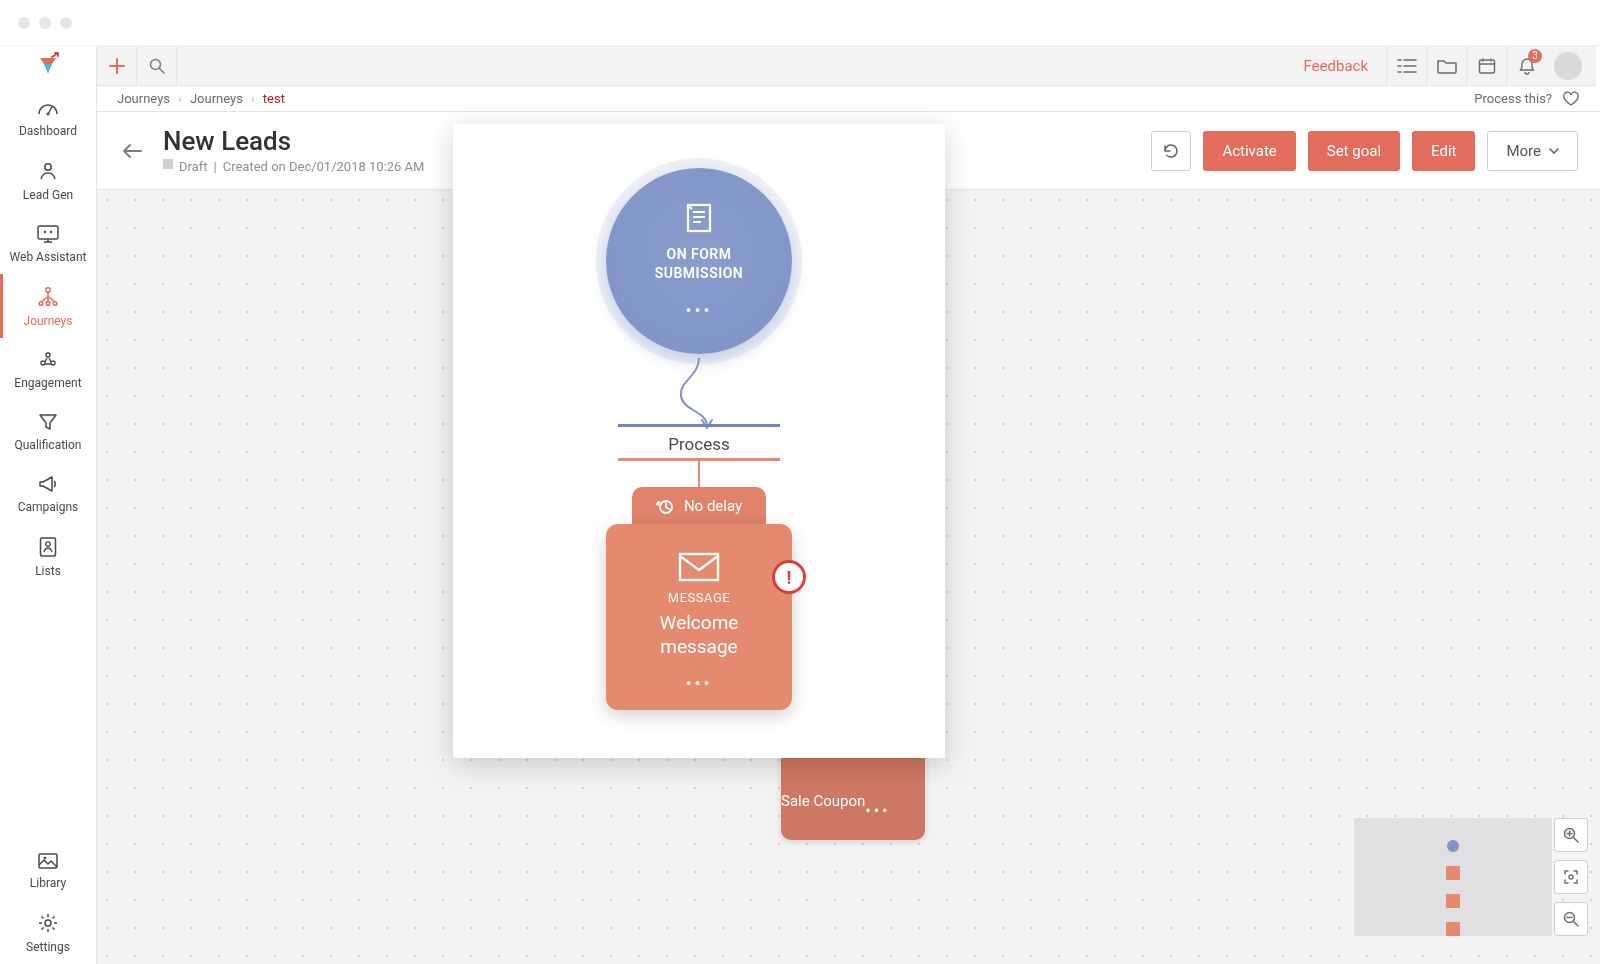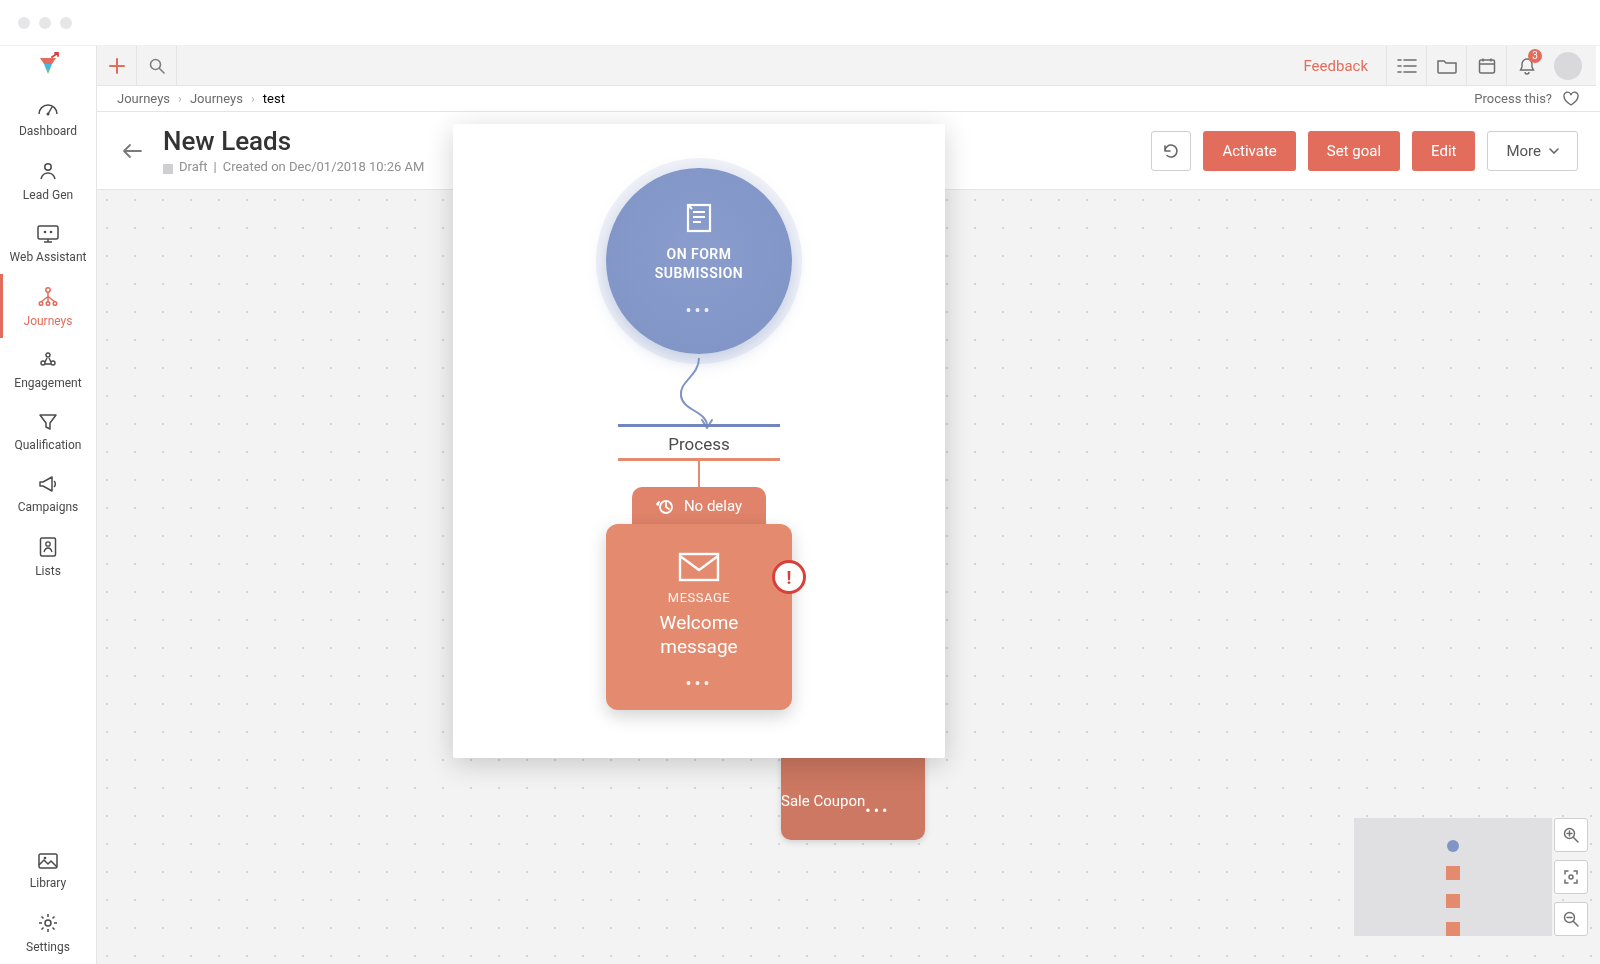--- a/index.html
+++ b/index.html
@@ -27,28 +27,28 @@
   
   .leftnav{position:absolute;top:86px;left:0;bottom:0;width:97px;background:#fff;border-right:1px solid var(--border);display:flex;flex-direction:column;align-items:stretch;}
   .nav-item{display:flex;flex-direction:column;align-items:center;justify-content:center;padding:12px 0 10px;gap:6px;font-size:12px;color:#4a4a4d;cursor:pointer;}
   .nav-item.active{color:var(--accent);box-shadow:inset 3px 0 0 var(--accent);}
   .nav-item svg{color:inherit;}
   .nav-spacer{flex:1;}
   
   .crumbrow{position:absolute;top:86px;left:97px;right:0;height:26px;background:#fff;display:flex;align-items:center;padding:0 20px;font-size:13px;color:#6c6c6f;border-bottom:1px solid var(--border);}
   .crumb{display:flex;align-items:center;gap:8px;}
   .crumb span.sep{color:#b5b5b8;}
-  .crumb .fade{color:#000000;}
+  .crumb .fade{color:#b91c1c;}
   .crumb-right{margin-left:auto;display:flex;align-items:center;gap:10px;color:#6c6c6f;}
   
   .header{position:absolute;top:112px;left:97px;right:0;height:78px;background:#fff;border-bottom:1px solid var(--border);display:flex;align-items:center;padding:0 22px;gap:18px;}
   .back{width:26px;height:26px;display:flex;align-items:center;justify-content:center;color:#7a7a7d;}
   .title-block{display:flex;flex-direction:column;}
   .title{font-size:26px;font-weight:500;line-height:1.1;color:#333;}
-  .subtitle{display:flex;align-items:flex-end;gap:6px;font-size:13px;color:var(--muted);margin-top:3px;}
+  .subtitle{display:flex;align-items:flex-start;gap:6px;font-size:13px;color:var(--muted);margin-top:3px;}
   .status-dot{width:10px;height:10px;background:#cfcfd1;display:inline-block;}
   .header-right{margin-left:auto;display:flex;align-items:center;gap:12px;}
   .btn{height:40px;display:inline-flex;align-items:center;padding:0 18px;border-radius:3px;font-size:15px;cursor:pointer;border:1px solid transparent;}
   .btn-primary{background:var(--accent);color:#fff;}
   .btn-outline{background:#fff;border-color:#cfcfd1;color:#555;}
   .btn-icon{width:40px;padding:0;justify-content:center;}
   .more-caret{margin-left:8px;}
   
   .canvas{position:absolute;top:190px;left:97px;right:0;bottom:0;background:var(--bg);
     background-image:radial-gradient(#d3d3d6 1px, transparent 1px);

